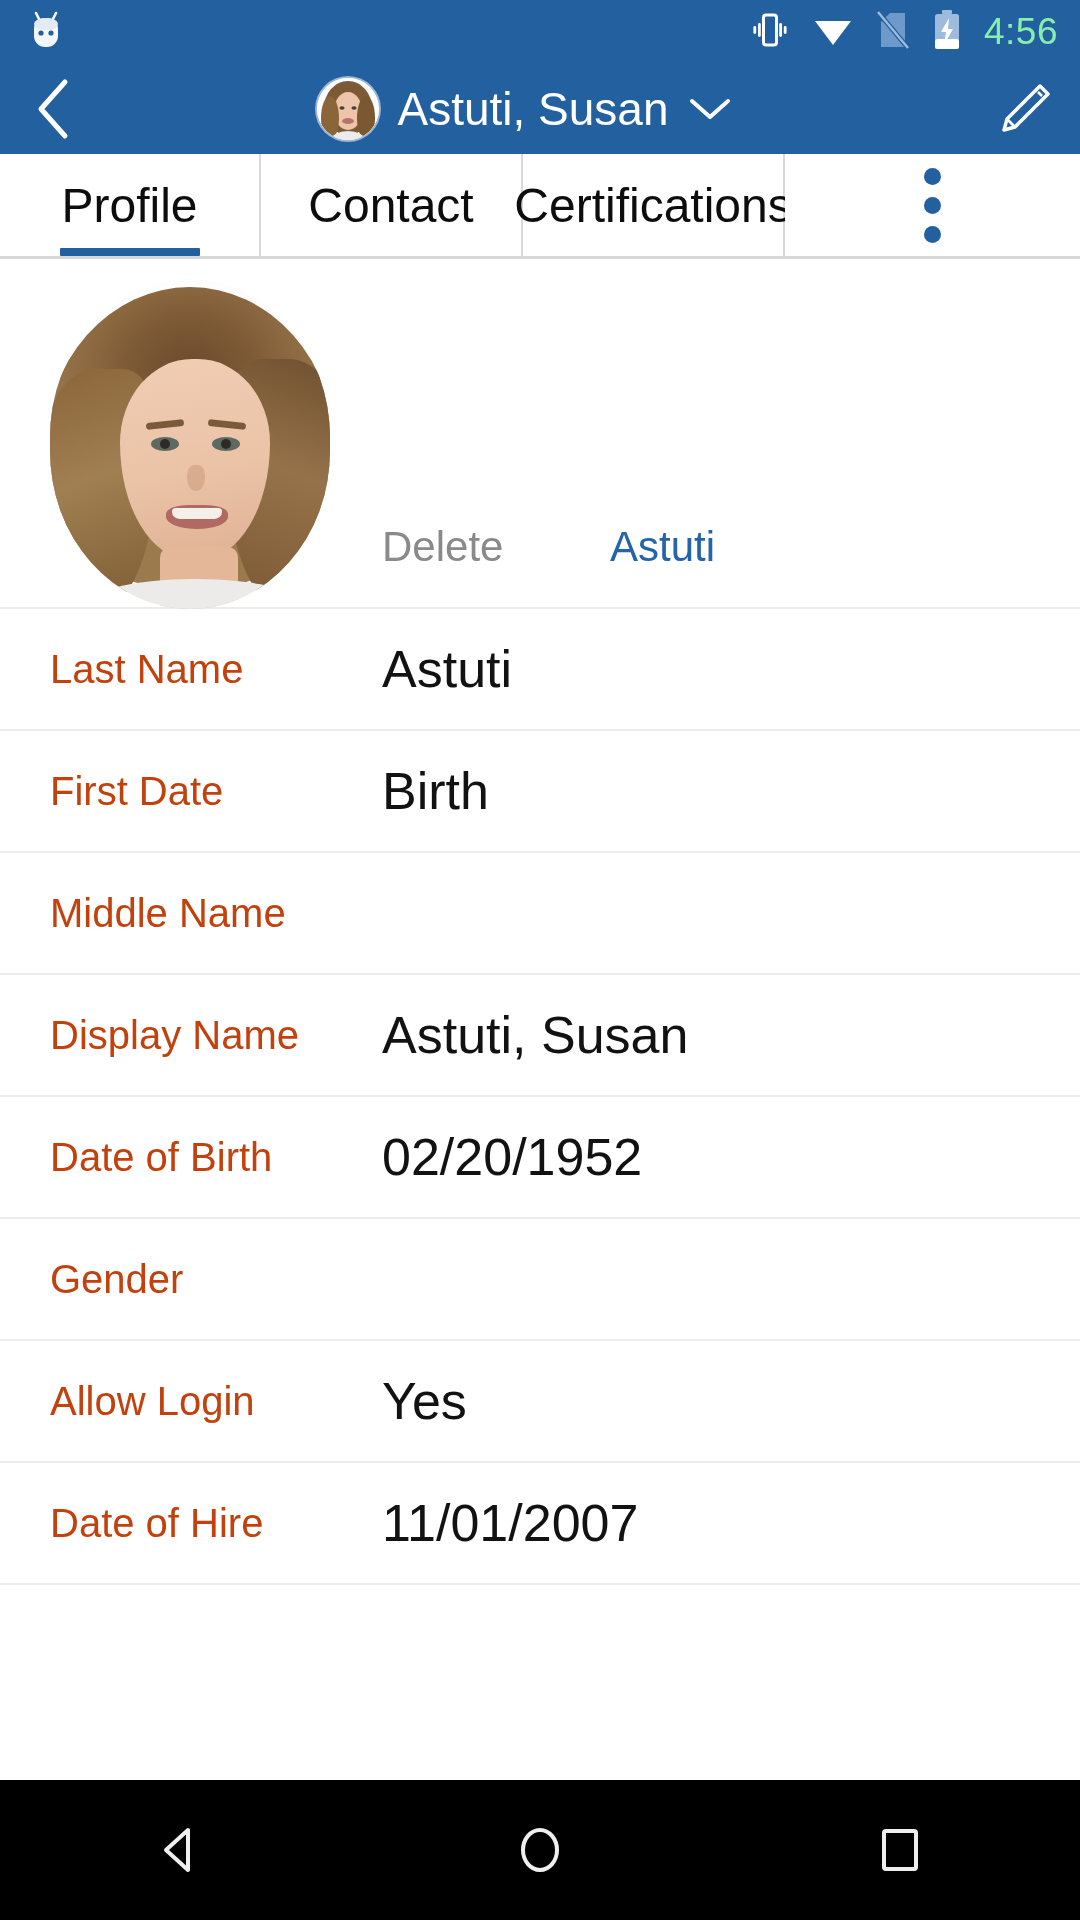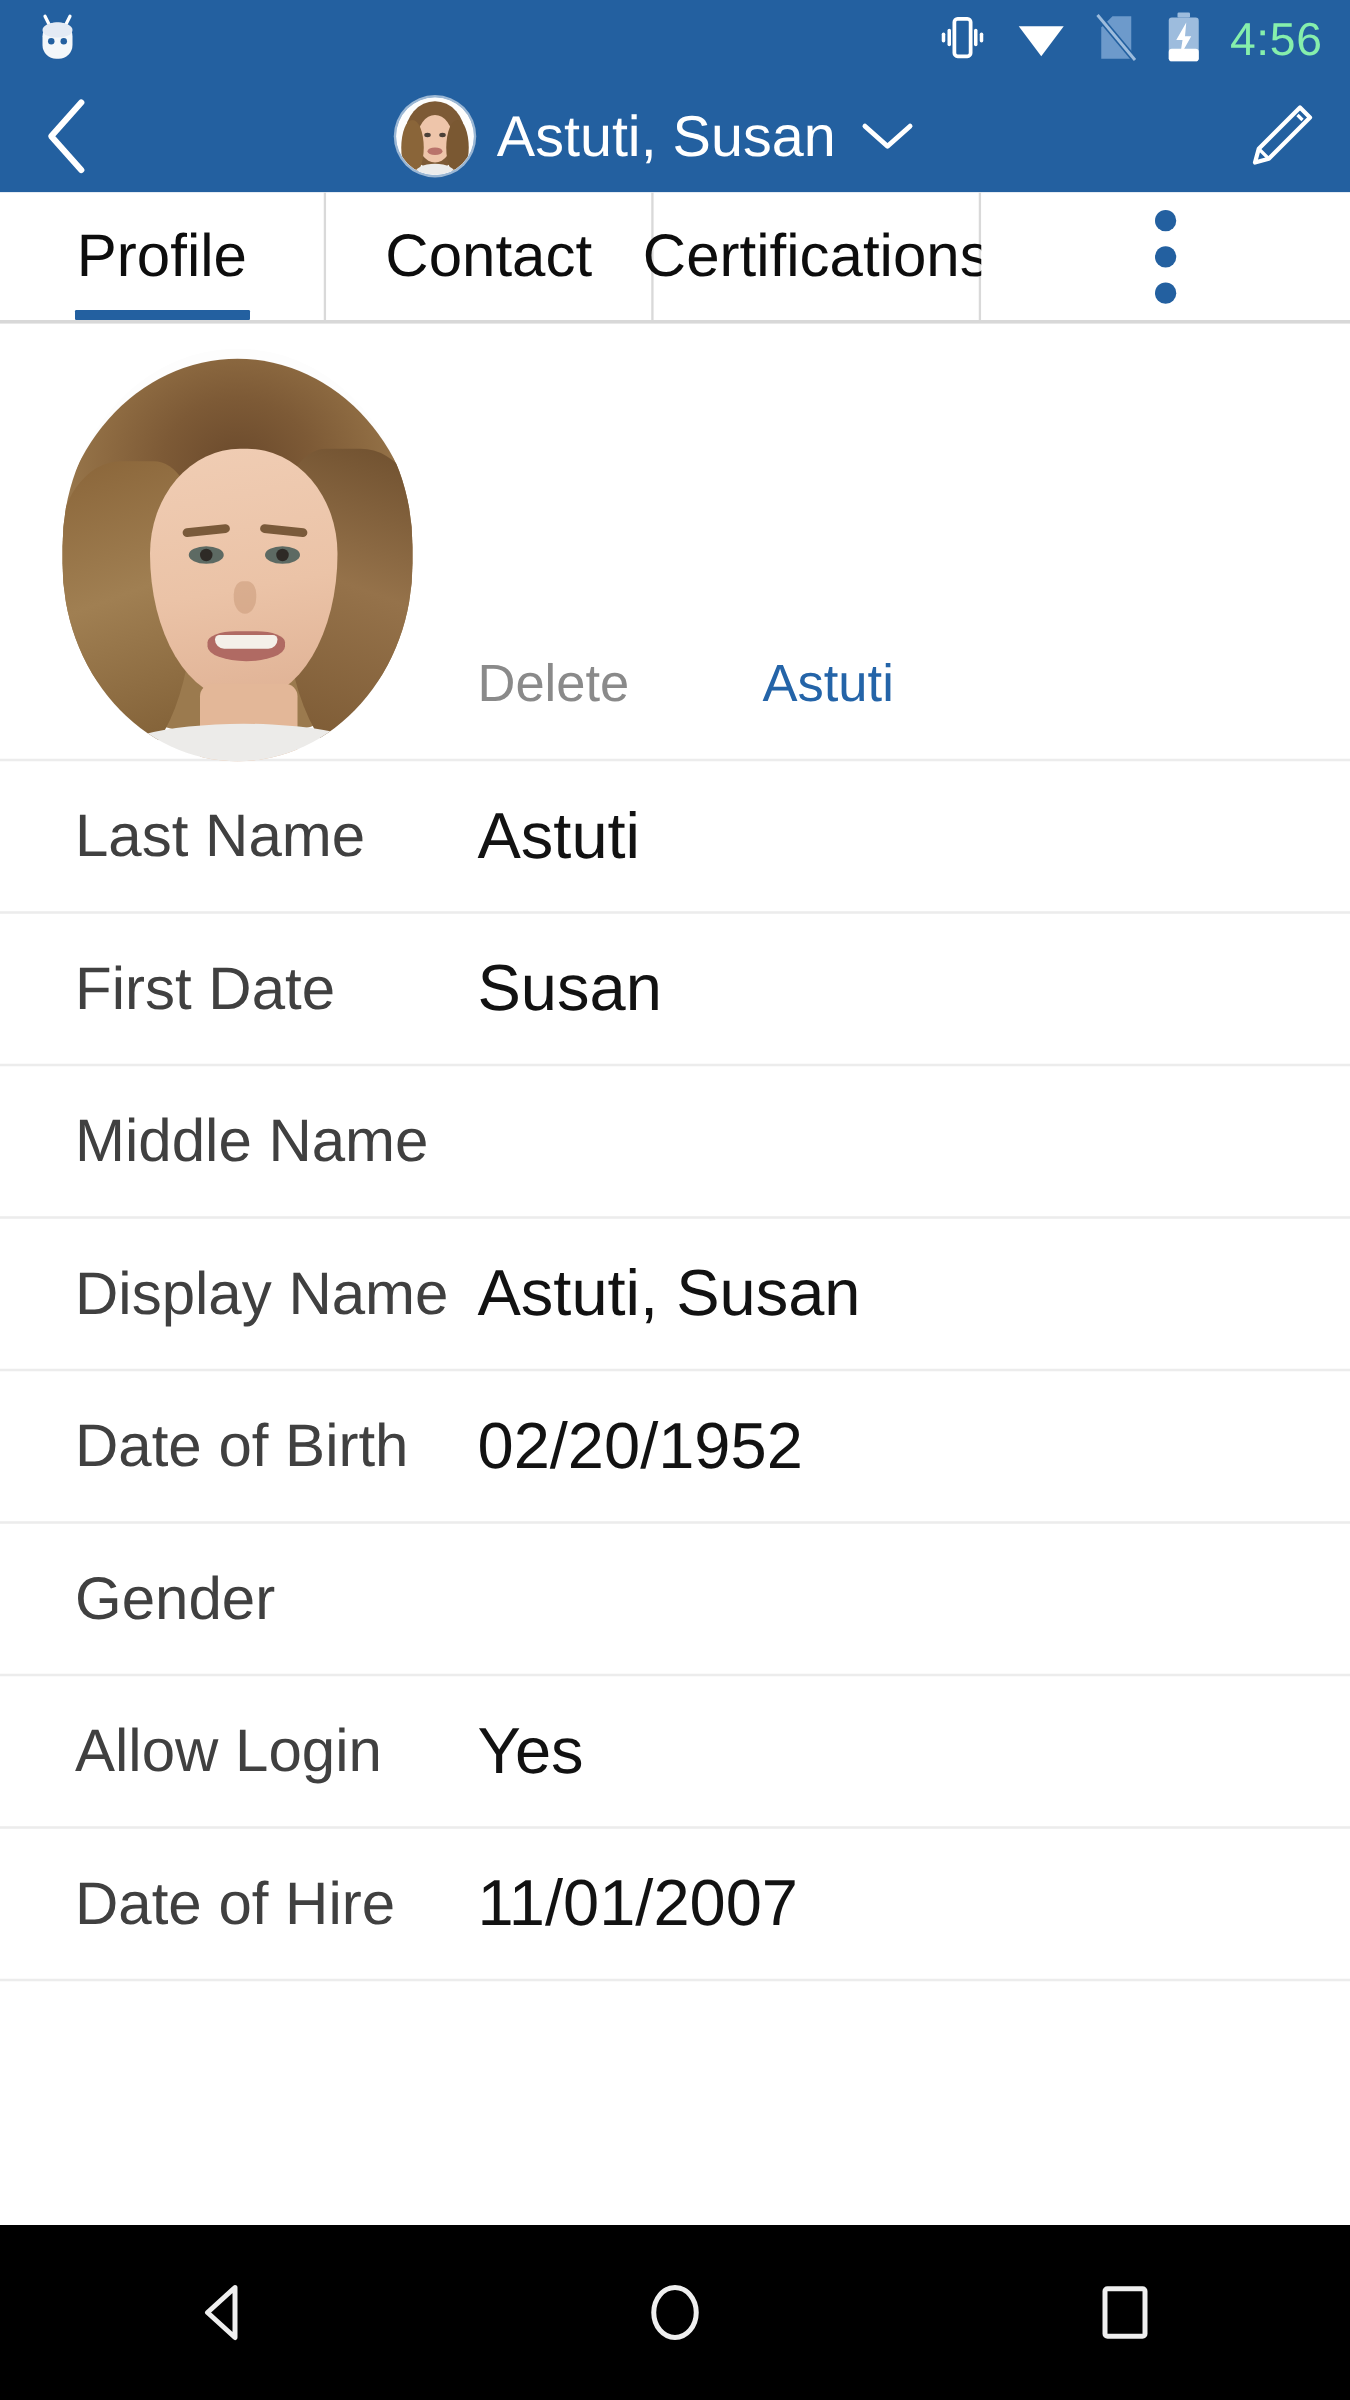--- a/index.html
+++ b/index.html
@@ -145,22 +145,22 @@
     position:absolute; left:610px; font-size:42px; color:#2464A8;
   }
 
   .field-row {
     position:relative;
     height:122px; width:100%;
     border-bottom:2px solid #ececec;
     display:flex; align-items:center;
   }
   .field-label {
-    position:absolute; left:60px;
-    font-size:48px; color:#404040;
+    position:absolute; left:50px;
+    font-size:40px; color:#c2410c;
     white-space:nowrap;
   }
   .field-value {
     position:absolute; left:382px;
     font-size:52px; color:#121212;
     white-space:nowrap;
   }
 
   
   .navbar {
@@ -307,21 +307,21 @@
         <span class="btn-update">Astuti</span>
       </div>
     </div>
 
     <div class="field-row">
       <span class="field-label">Last Name</span>
       <span class="field-value">Astuti</span>
     </div>
     <div class="field-row">
       <span class="field-label">First Date</span>
-      <span class="field-value">Susan</span>
+      <span class="field-value">Birth</span>
     </div>
     <div class="field-row">
       <span class="field-label">Middle Name</span>
       <span class="field-value"></span>
     </div>
     <div class="field-row">
       <span class="field-label">Display Name</span>
       <span class="field-value">Astuti, Susan</span>
     </div>
     <div class="field-row">

